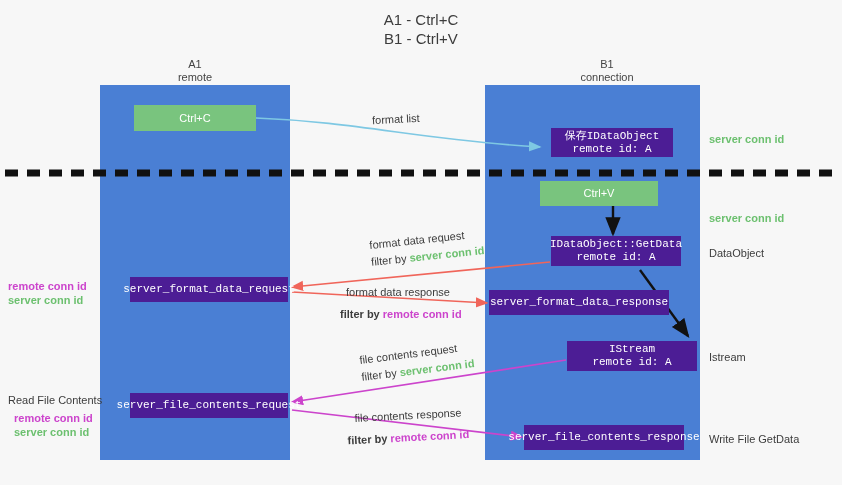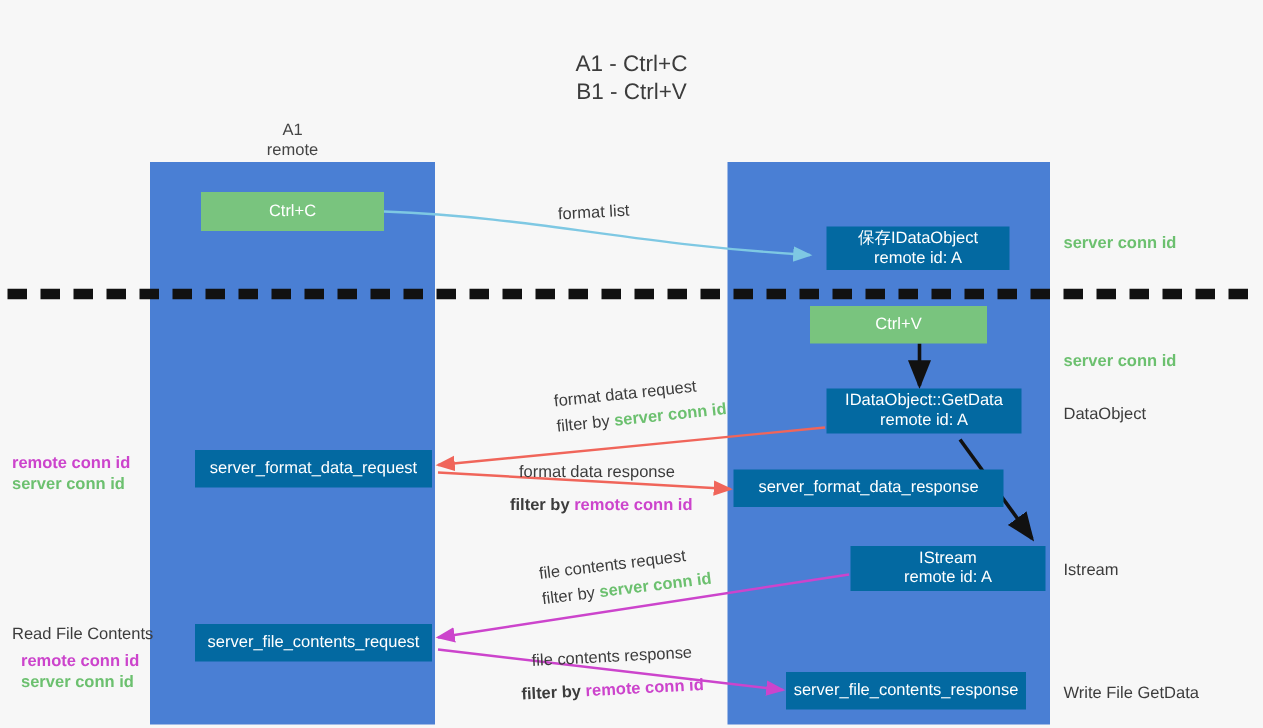--- a/index.html
+++ b/index.html
@@ -3,21 +3,21 @@
 <meta charset="utf-8">
 <style>
   html,body{margin:0;padding:0;}
   body{
     width:842px;height:485px;
     background:#f7f7f7;
     font-family:"Liberation Sans","DejaVu Sans",sans-serif;
     position:relative;
     overflow:hidden;
   }
-  .canvas{position:absolute;inset:0;margin-top:23px;}
+  .canvas{position:absolute;inset:0;}
   .abs{position:absolute;}
 
   
   .title{
     left:0;top:10px;width:842px;text-align:center;
     font-size:15px;color:#3c3c3c;line-height:19px;
   }
 
   
   .lane-head{
@@ -30,21 +30,21 @@
   }
 
   
   .box{
     display:flex;align-items:center;justify-content:center;
     flex-direction:column;
     text-align:right;color:#ffffff;
     font-size:11px;line-height:13px;
     box-sizing:border-box;
   }
-  .box.orange{background:#0369a1;}
+  .box.orange{background:#4c1d95;font-family:Liberation Mono, monospace;}
   .box.green{background:#79c47e;}
 
   
   .lbl{font-size:11px;color:#3c3c3c;line-height:14px;white-space:nowrap;}
   .lbl.bold{font-weight:bold;}
   .green-t{color:#6cc06f;font-weight:bold;}
   .purple-t{color:#cc44cc;font-weight:bold;}
 
   
   .dashes{
@@ -60,20 +60,24 @@
 
   <div class="abs title">
     <div>A1 - Ctrl+C</div>
     <div>B1 - Ctrl+V</div>
   </div>
 
   <div class="abs lane-head" style="left:125px;top:58px;width:140px;">
     <div>A1</div>
     <div>remote</div>
   </div>
+  <div class="abs lane-head" style="left:537px;top:58px;width:140px;">
+    <div>B1</div>
+    <div>connection</div>
+  </div>
 
   <div class="abs lane" style="left:100px;top:85px;width:190px;height:375px;"></div>
   <div class="abs lane" style="left:485px;top:85px;width:215px;height:375px;"></div>
 
   <svg class="overlay">
     <defs>
       <marker id="ar-blue" markerWidth="9" markerHeight="9" refX="7" refY="3.2" orient="auto">
         <path d="M0,0 L8,3.2 L0,6.4 z" fill="#7ec8e3"></path>
       </marker>
       <marker id="ar-red" markerWidth="9" markerHeight="9" refX="7" refY="3.2" orient="auto">

